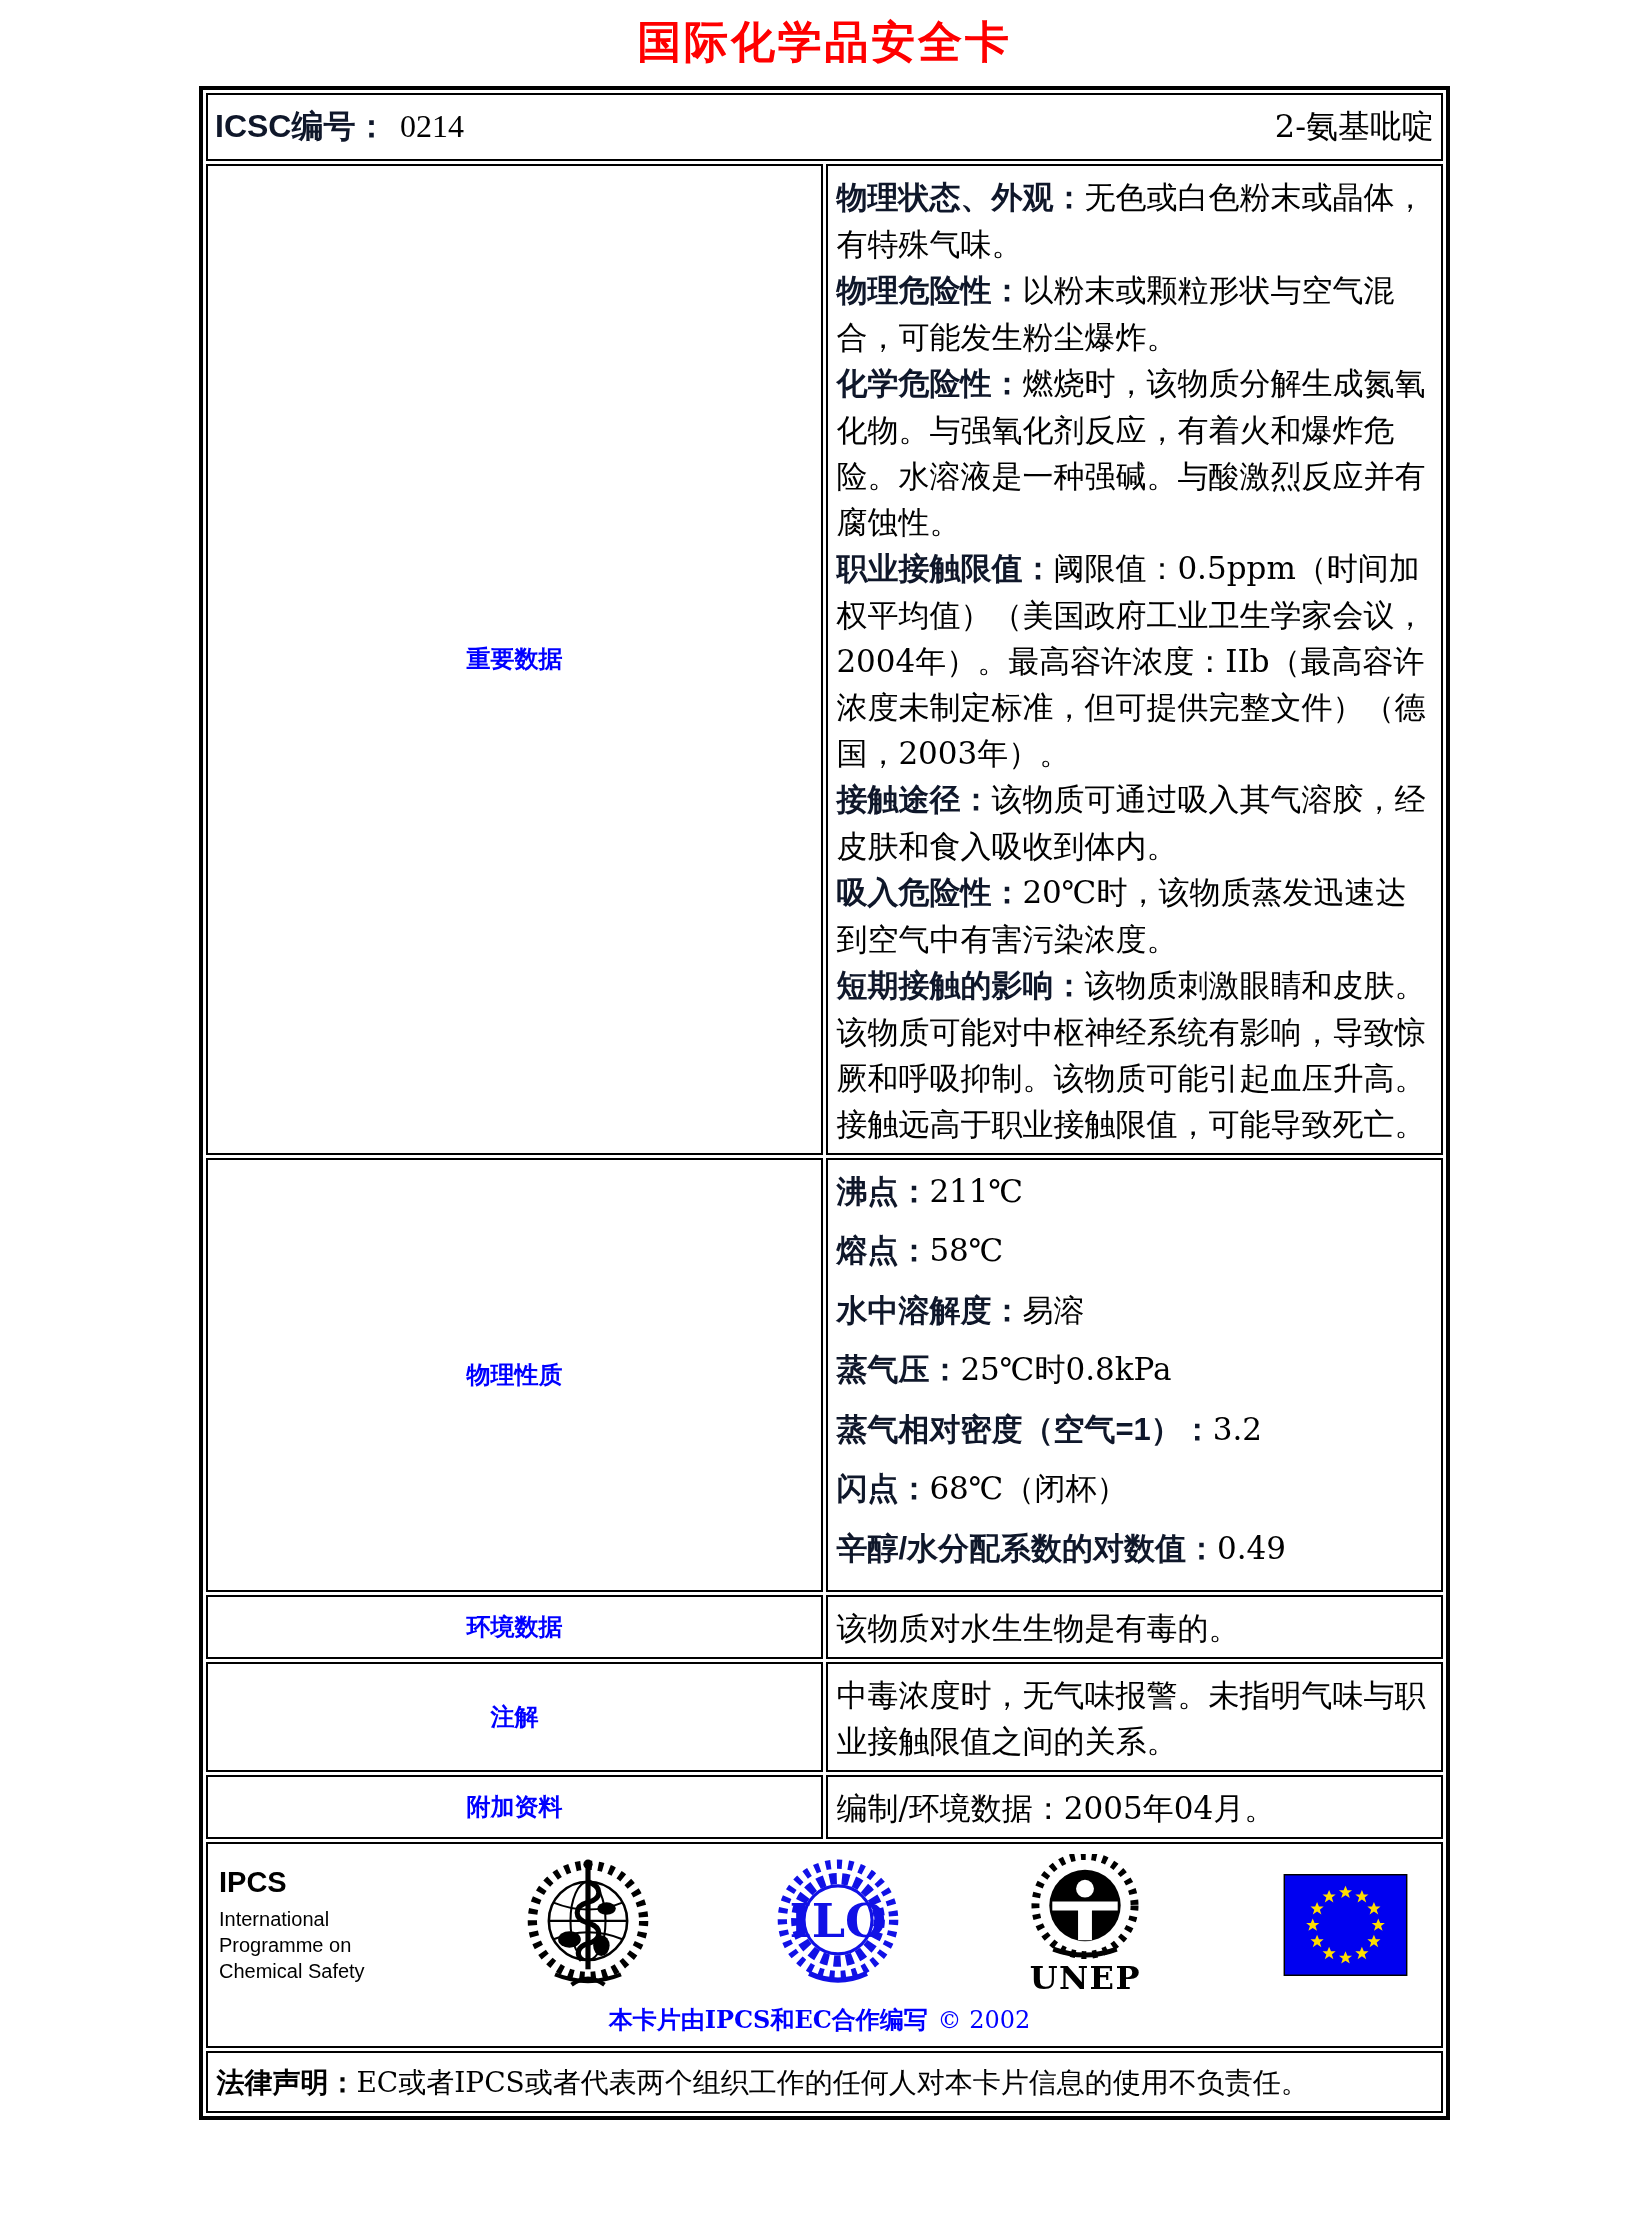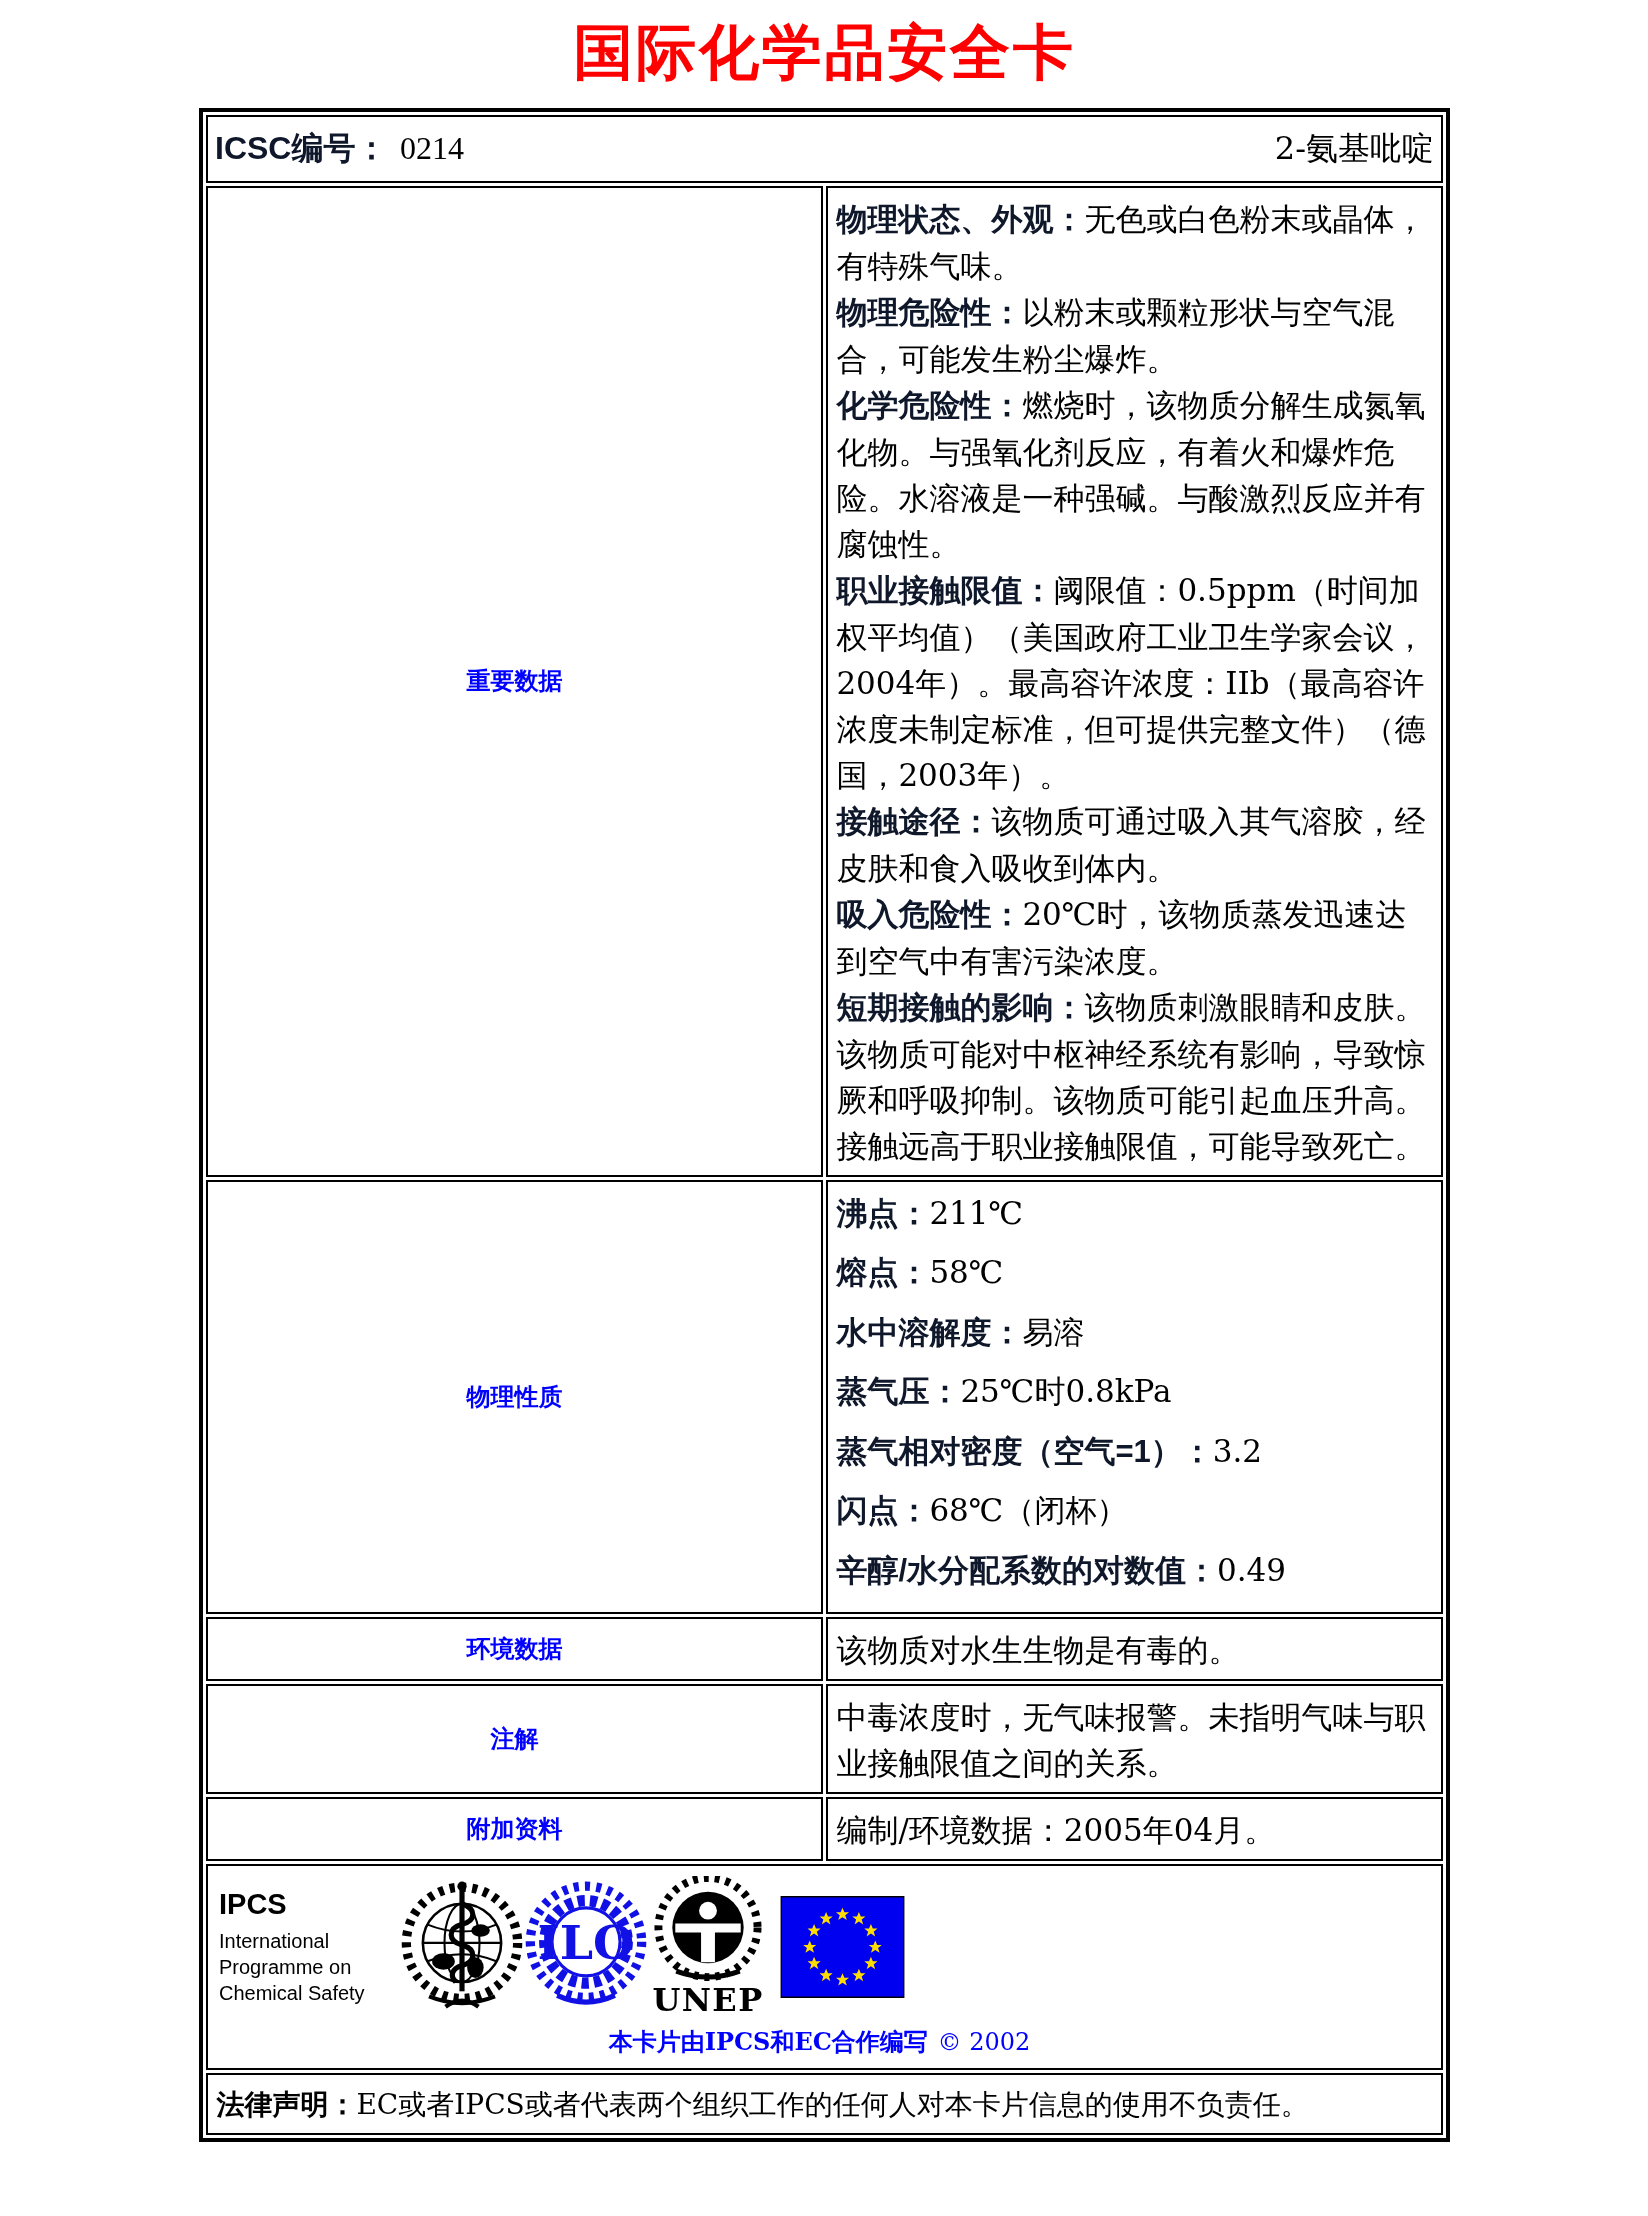--- a/index.html
+++ b/index.html
@@ -1,19 +1,19 @@
 <!DOCTYPE html>
 <html style="font-size:11px"><head>
 <meta charset="utf-8">
 <style>
   html,body{margin:0;padding:0;background:#ffffff;}
   body{width:1649px;height:2216px;font-family:"DejaVu Serif",serif;color:#000;}
   .page{width:1251px;margin:0 auto;padding-top:8.4px;}
   .title{margin:4.2px 0 14px 0;text-align:center;color:#ff0000;
-         font-family:"DejaVu Serif",serif;font-weight:bold;font-size:60px;letter-spacing:2.8px;}
+         font-family:"DejaVu Serif",serif;font-weight:bold;font-size:44px;letter-spacing:2.8px;}
   table.card{width:100%;border:4.2px solid #000;border-collapse:separate;border-spacing:3.5px;table-layout:fixed;}
   td{border:2.1px solid #000;vertical-align:top;background:#fff;}
   td.lbl{width:162px;text-align:center;vertical-align:middle;color:#0000ff;
          font-family:"Liberation Sans",sans-serif;font-weight:bold;font-size:24px;}
   td.content{font-size:31px;line-height:46px;padding:8.4px 12.5px 5.6px 8.4px;}
   td.content p{margin:0;}
   td.content.phys p{margin:0 0 12.5px 0;}
   .k{color:#0f172a;font-family:"Liberation Sans",sans-serif;font-weight:bold;}
   
   td.header-cell{height:64px;vertical-align:middle;padding:0 7px;}
@@ -22,21 +22,21 @@
   .hdr-right{font-family:"DejaVu Serif",serif;}
   .hdr-left .k{font-size:32px;}
   
   .h-imp{min-height:648px;}
   .h-phys{min-height:453px;}
   .h-env{min-height:110px;}
   .h-note{min-height:104px;}
   .h-extra{min-height:56px;}
   
   td.logos-cell{padding:9.7px 21px 7px 11px;}
-  .logos-strip{display:flex;align-items:center;min-height:138px;}
+  .logos-strip{display:flex;align-items:center;justify-content:space-between;min-height:138px;}
   .ipcs-block{font-family:"Liberation Sans",sans-serif;color:#000;width:181px;}
   .ipcs-acronym{font-weight:bold;font-size:29px;margin-bottom:7px;}
   .ipcs-line{font-size:20px;line-height:26px;}
   .unep-wrap{display:flex;flex-direction:column;align-items:center;}
   .unep-text{font-family:"DejaVu Serif",serif;font-weight:bold;font-size:32px;letter-spacing:1.4px;margin-top:-5.6px;}
   .caption{text-align:center;color:#0000ff;margin:7px 0 2.8px 0;font-size:24px;}
   .caption .cap-main{font-weight:bold;font-family:"DejaVu Serif",serif;}
   .caption .copyright{font-weight:normal;margin-left:9.7px;font-family:"DejaVu Serif",serif;}
   
   td.legal-cell{vertical-align:middle;padding:9.7px 8.4px;}

